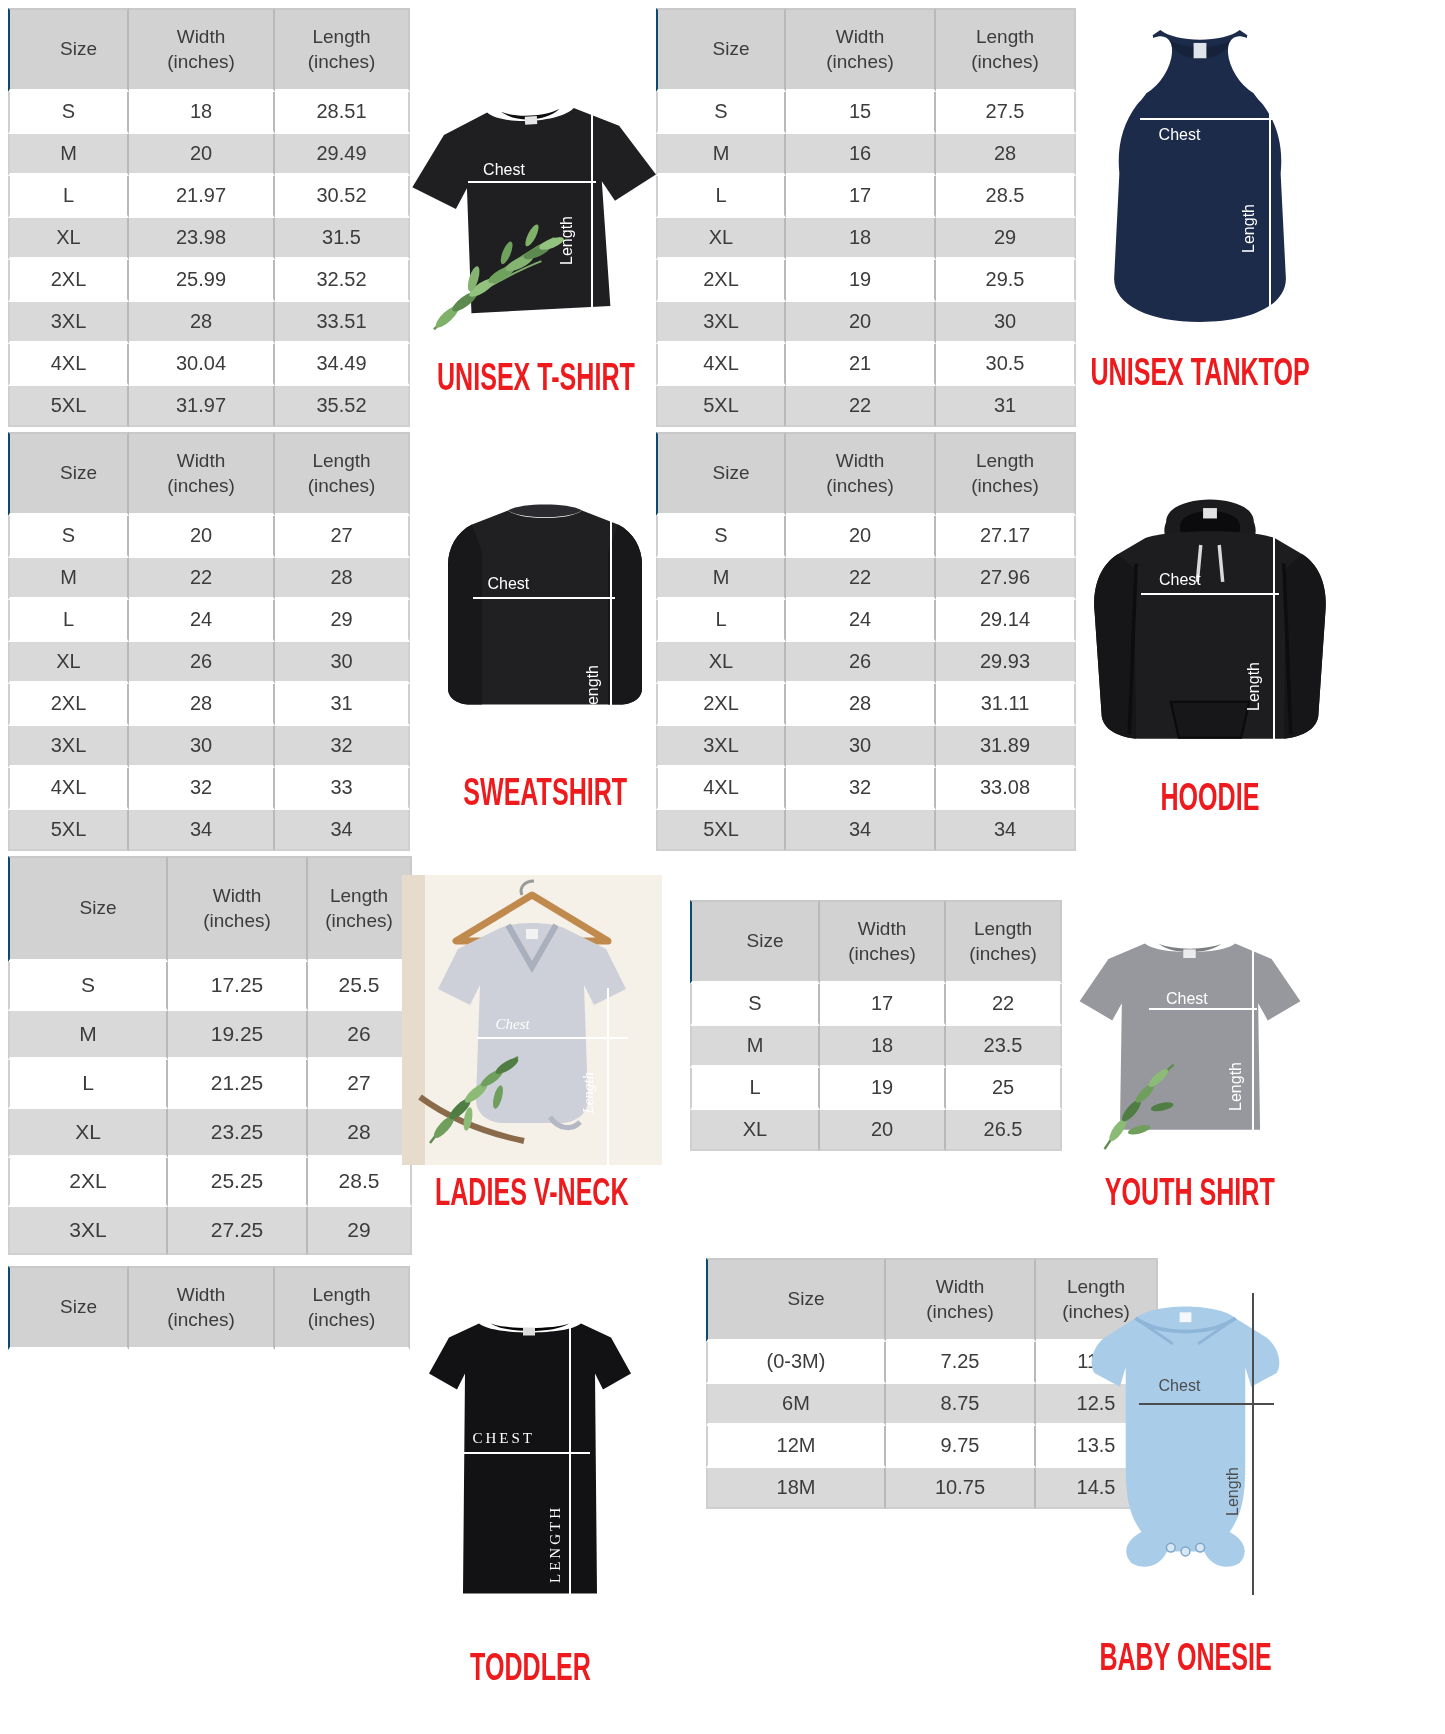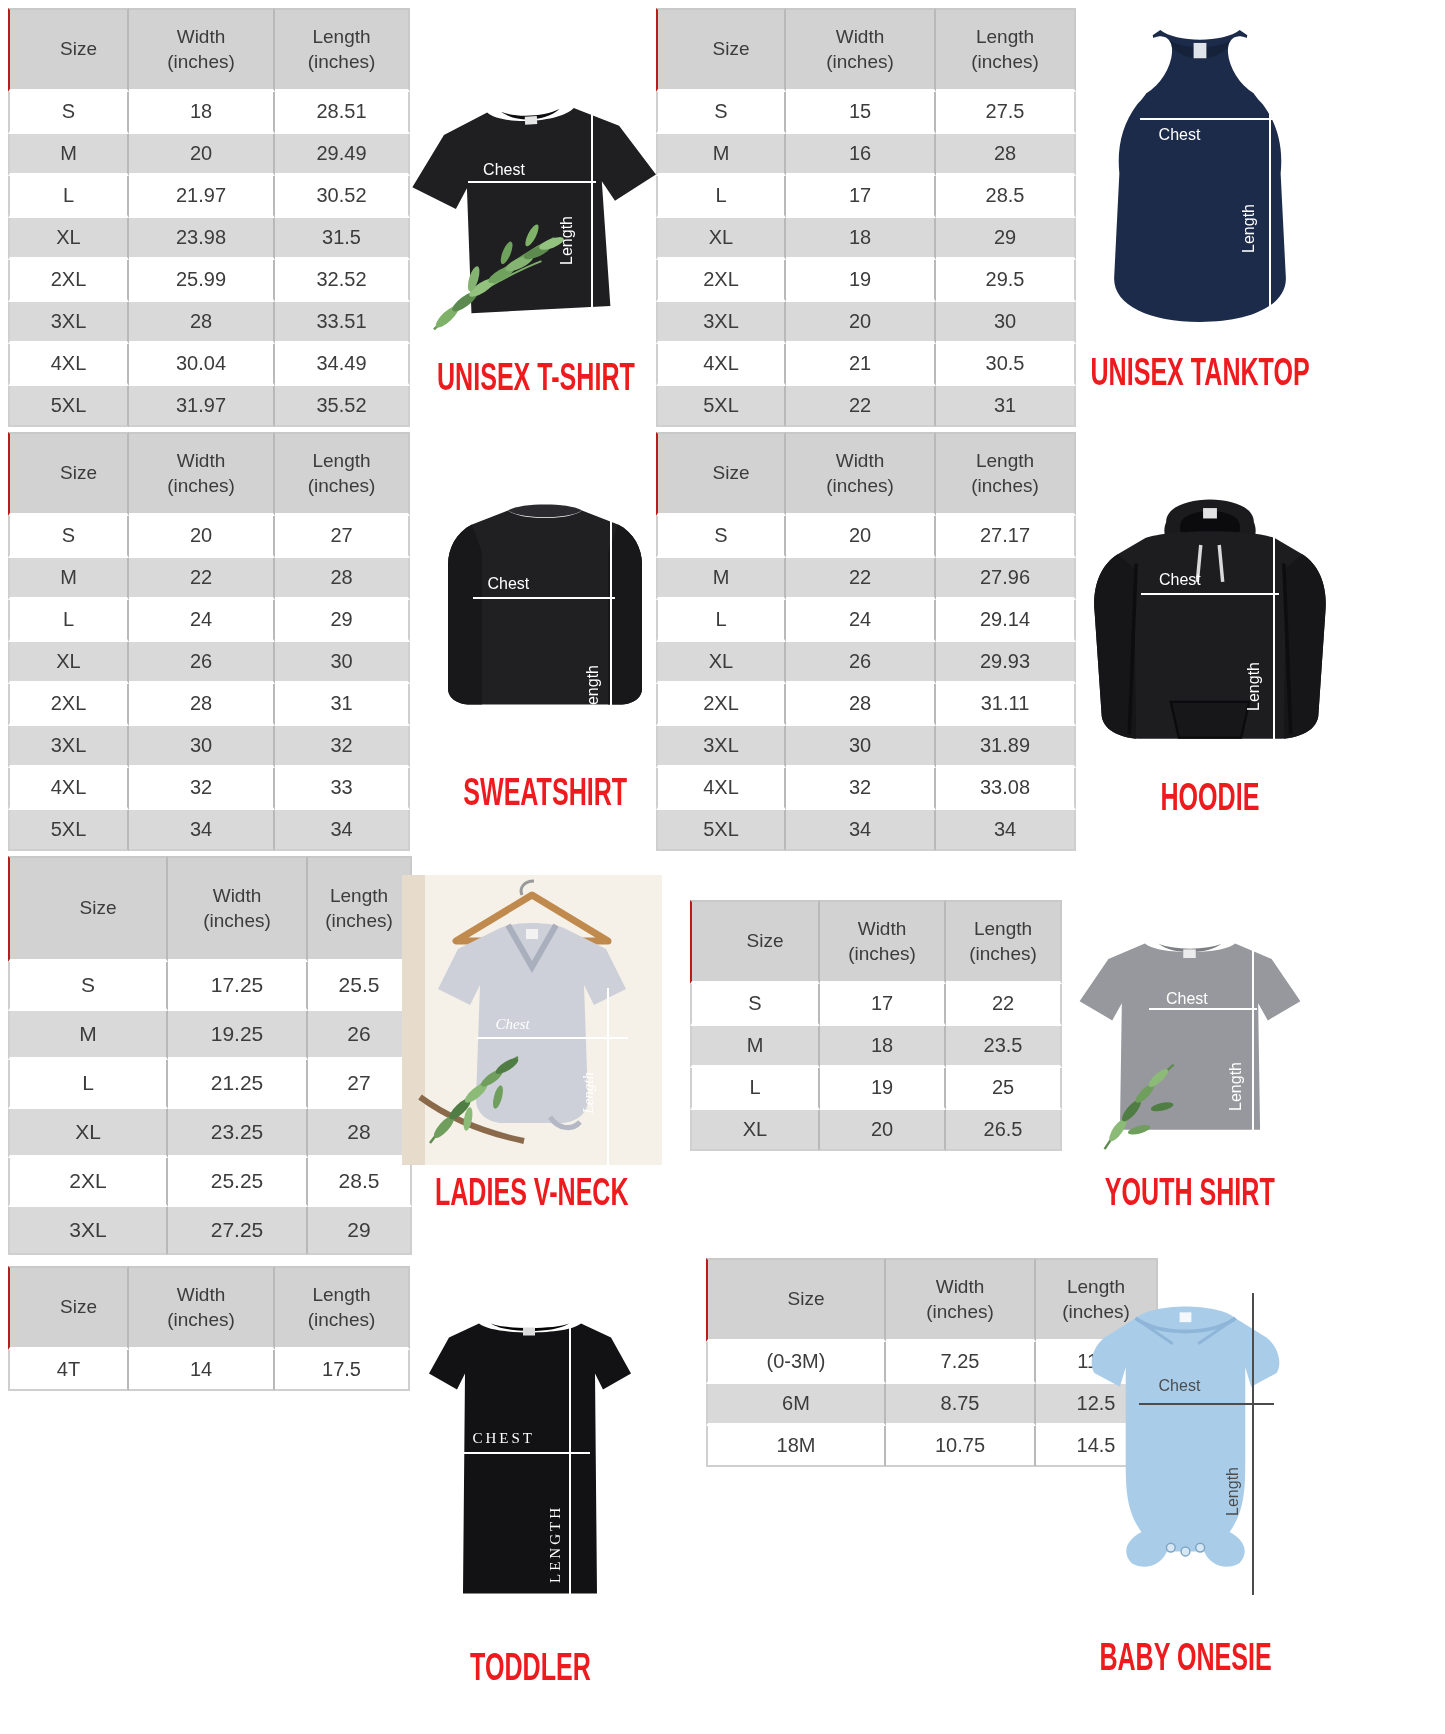--- a/index.html
+++ b/index.html
@@ -5,21 +5,21 @@
   html,body{margin:0;padding:0;background:#fff;}
   .board{position:relative;width:1445px;height:1734px;background:#ffffff;
          font-family:"Liberation Sans",sans-serif;overflow:hidden;}
 
   
   table.tbl{position:absolute;border-collapse:separate;border-spacing:0;table-layout:fixed;}
   .tbl th{background:#d2d2d2;font-weight:400;font-size:19px;line-height:1.3;color:#3c3c3c;
           white-space:pre-line;text-align:center;vertical-align:middle;
           padding:15px 4px;border-right:2px solid #b9b9b9;border-top:2px solid #c9c9c9;
           border-bottom:3px solid #ffffff;}
-  .tbl th:first-child{border-left:2px solid #b91c1c;padding-left:24px;}
+  .tbl th:first-child{border-left:2px solid #0c4a6e;padding-left:24px;}
   .tbl th:last-child{border-right:2px solid #c9c9c9;}
   .tbl td{font-size:20px;color:#3c3c3c;text-align:center;vertical-align:middle;
           padding:8px 4px;border-right:2px solid #b9b9b9;border-bottom:3px solid #ffffff;}
   .tbl td:first-child{border-left:2px solid #cfcfcf;}
   .tbl td:last-child{border-right:2px solid #cfcfcf;}
   .tbl tbody tr:nth-child(odd) td{background:#ffffff;}
   .tbl tbody tr:nth-child(even) td{background:#d9d9d9;}
   .tbl tbody tr:last-child td{border-bottom:2px solid #cfcfcf;}
   .hpad th{padding:26px 4px;}
   .bigrows td{font-size:21px;padding:11px 4px;}
@@ -376,25 +376,20 @@
     <thead>
         <tr>
       <th>Size</th>
       <th>Width
 (inches)</th>
       <th>Length
 (inches)</th>
     </tr>
       </thead>
     <tbody>
-        <tr>
-          <td>4T</td>
-          <td>14</td>
-          <td>17.5</td>
-        </tr>
       </tbody>
   </table>
 
   <table class="tbl" style="left:706px;top:1258px;width:452px">
     <colgroup>
         <col style="width:180px">
         <col style="width:150px">
         <col style="width:122px">
       </colgroup>
     <thead>
@@ -409,20 +404,25 @@
     <tbody>
         <tr>
           <td>(0-3M)</td>
           <td>7.25</td>
           <td>11.5</td>
         </tr>
         <tr>
           <td>6M</td>
           <td>8.75</td>
           <td>12.5</td>
+        </tr>
+        <tr>
+          <td>12M</td>
+          <td>9.75</td>
+          <td>13.5</td>
         </tr>
         <tr>
           <td>18M</td>
           <td>10.75</td>
           <td>14.5</td>
         </tr>
       </tbody>
   </table>
 
   <div class="figure" style="left:410px;top:82px;width:252px">

